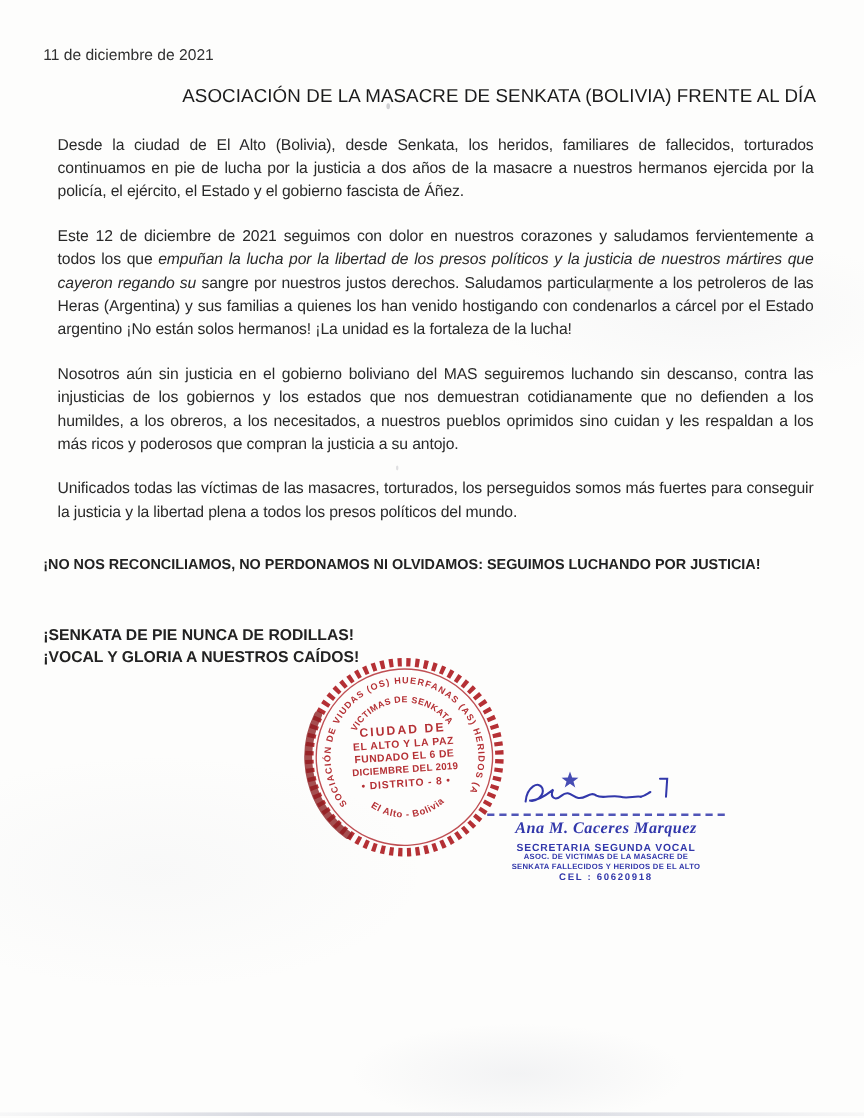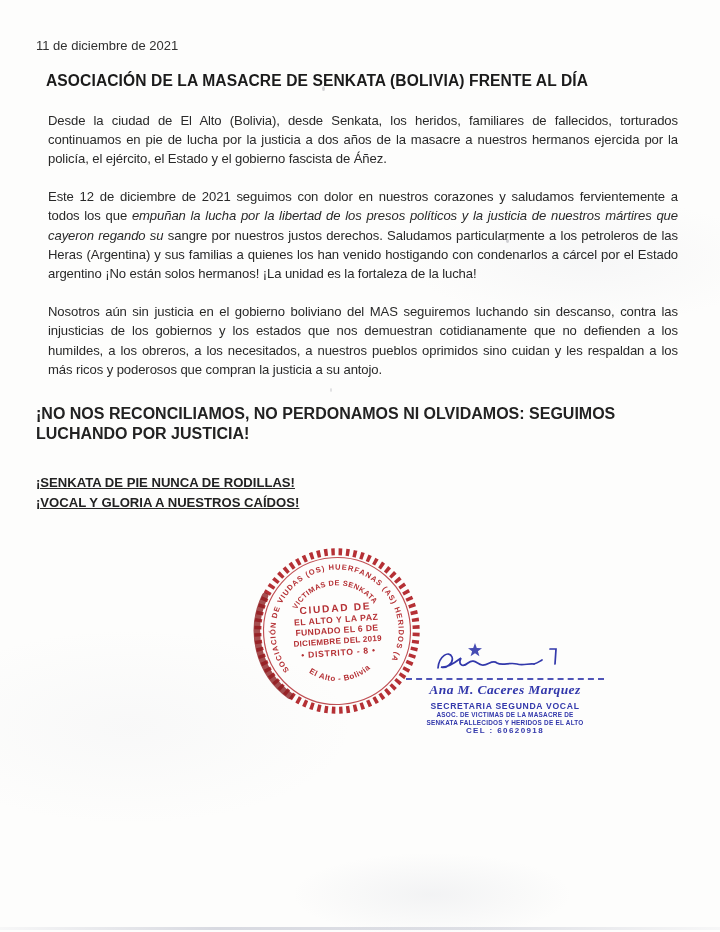--- a/index.html
+++ b/index.html
@@ -13,34 +13,34 @@
     background:
       radial-gradient(ellipse 260px 90px at 82% 28%, rgba(190,192,205,0.10), transparent 70%),
       radial-gradient(ellipse 320px 140px at 18% 78%, rgba(185,188,200,0.07), transparent 70%),
       radial-gradient(ellipse 200px 60px at 60% 96%, rgba(150,155,175,0.10), transparent 70%),
       #fdfdfc;
     color:#2a2a2a;
   }
   .content{position:absolute;left:36px;top:38px;width:654px;}
   .date{font-size:13px;color:#303030;}
   .title{
-    margin:16px 10px 11px;text-align:left;
-    font-size:15.6px;font-weight:bold;line-height:23.5px;
+    margin:16px 10px 11px;text-align:right;
+    font-size:15.6px;font-weight:normal;line-height:23.5px;
     color:#1b1b1b;letter-spacing:0.1px;
   }
   p.body{
     font-size:13.1px;line-height:19.4px;text-align:justify;
     margin:18px 12px 0;letter-spacing:-0.1px;color:#292929;
   }
   .italic{font-style:italic;}
   .shout{
-    font-weight:bold;font-size:16px;line-height:19.4px;
+    font-weight:bold;font-size:12px;line-height:19.4px;
     margin:25px 0 9px;color:#222;
   }
-  .shout-pair{margin-top:30px;text-decoration:underline;}
+  .shout-pair{margin-top:38px;}
   .shout-pair div{font-weight:bold;font-size:13.1px;line-height:19.6px;color:#222;}
 
   
   .stamp{
     position:absolute;left:249px;top:543px;width:176px;height:176px;
     transform:rotate(-4deg);
     opacity:0.95;
     mix-blend-mode:multiply;
   }
   .stamp svg{width:176px;height:176px;display:block;}
@@ -81,20 +81,21 @@
     <div class="date">11 de diciembre de 2021</div>
 
     <h1 class="title"><span>ASOCIACIÓN DE LA MASACRE DE SENKATA (BOLIVIA) FRENTE AL DÍA</span><br></h1>
 
     <p class="body">Desde la ciudad de El Alto (Bolivia), desde Senkata, los heridos, familiares de fallecidos, torturados continuamos en pie de lucha por la justicia a dos años de la masacre a nuestros hermanos ejercida por la policía, el ejército, el Estado y el gobierno fascista de Áñez.</p>
 
     <p class="body"><span>Este 12 de diciembre de 2021 seguimos con dolor en nuestros corazones y saludamos fervientemente a todos los que </span><span class="italic">empuñan la lucha por la libertad de los presos políticos y la justicia de nuestros mártires que cayeron regando su </span><span>sangre por nuestros justos derechos. Saludamos particularmente a los petroleros de las Heras (Argentina) y sus familias a quienes los han venido hostigando con condenarlos a cárcel por el Estado argentino ¡No están solos hermanos! ¡La unidad es la fortaleza de la lucha!</span></p>
 
     <p class="body">Nosotros aún sin justicia en el gobierno boliviano del MAS seguiremos luchando sin descanso, contra las injusticias de los gobiernos y los estados que nos demuestran cotidianamente que no defienden a los humildes, a los obreros, a los necesitados, a nuestros pueblos oprimidos sino cuidan y les respaldan a los más ricos y poderosos que compran la justicia a su antojo.</p>
 
+    <p class="body">Unificados todas las víctimas de las masacres, torturados, los perseguidos somos más fuertes para conseguir la justicia y la libertad plena a todos los presos políticos del mundo.</p>
 
     <p class="shout">¡NO NOS RECONCILIAMOS, NO PERDONAMOS NI OLVIDAMOS: SEGUIMOS LUCHANDO POR JUSTICIA!</p>
 
     <div class="shout-pair">
       <div>¡SENKATA DE PIE NUNCA DE RODILLAS!</div>
       <div>¡VOCAL Y GLORIA A NUESTROS CAÍDOS!</div>
     </div>
   </div>
 
   <div class="stamp">

